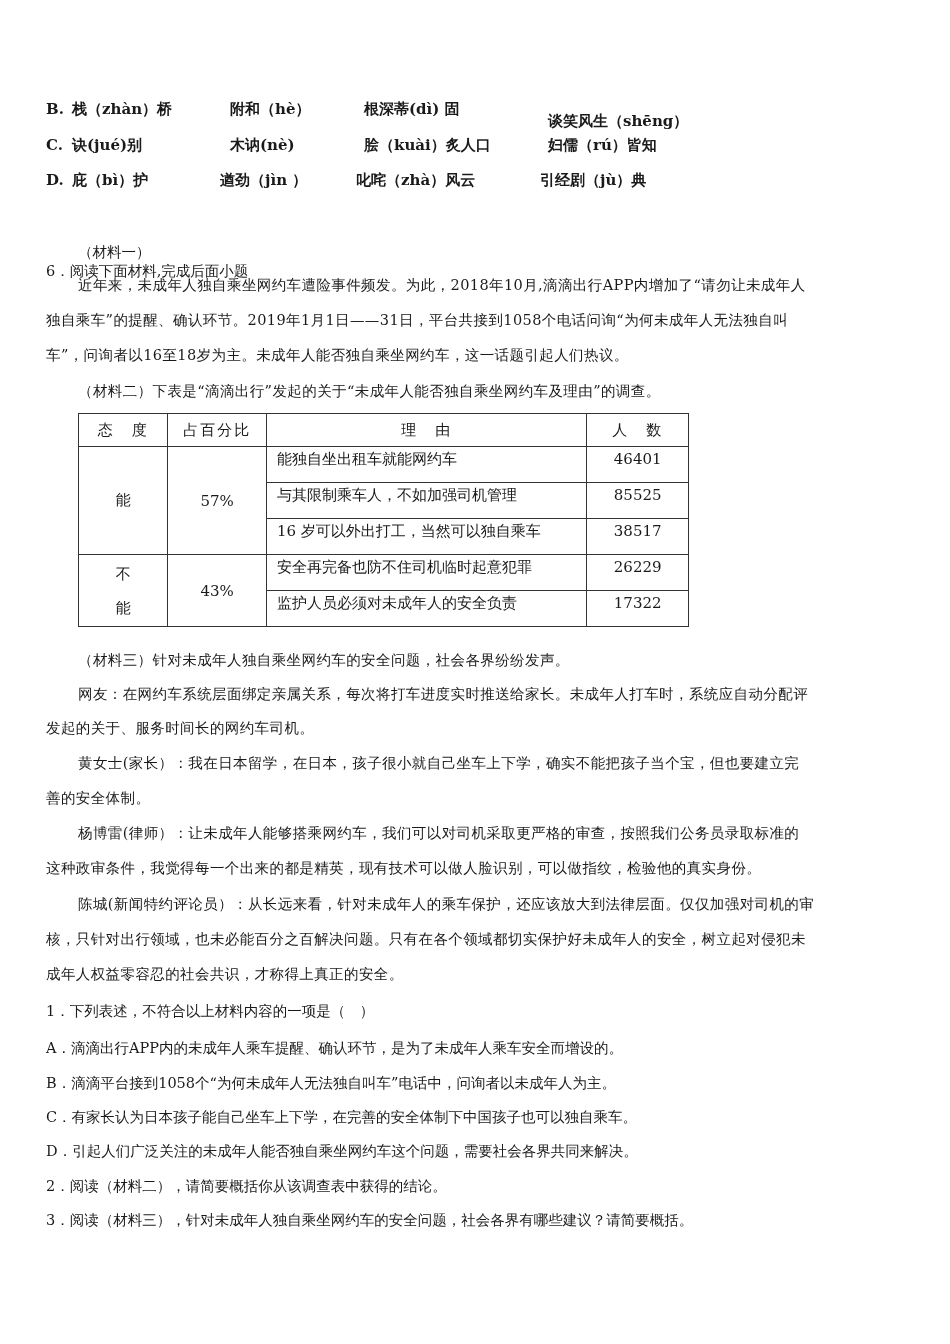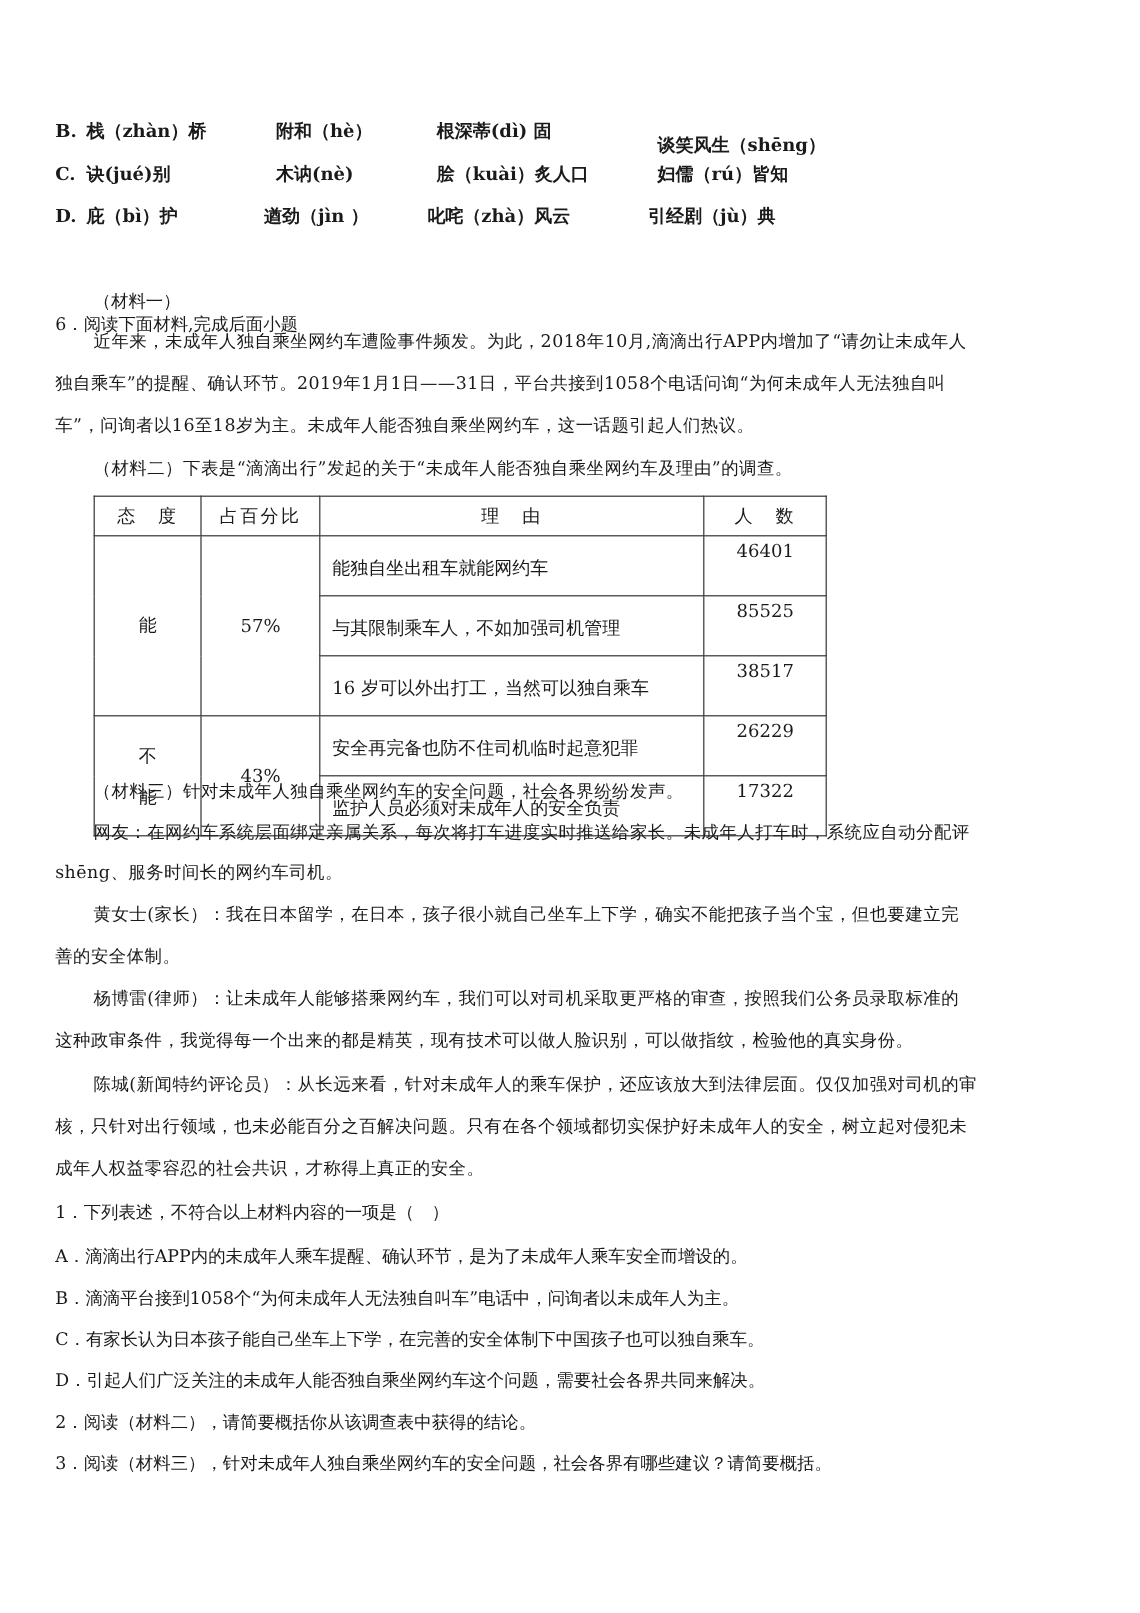--- a/index.html
+++ b/index.html
@@ -12,21 +12,21 @@
   .opt { position: absolute; white-space: nowrap; font-size: 15px; font-weight: bold; }
   table.survey {
     position: absolute; left: 78px; top: 413px; width: 611px;
     border-collapse: collapse; font-size: 15px;
   }
   table.survey td, table.survey th {
     border: 1.2px solid #333; font-weight: normal; text-align: center; padding: 0;
   }
   table.survey th { height: 32px; letter-spacing: 2px; }
   table.survey td { height: 32px; }
-  table.survey td.reason { text-align: left; padding-left: 10px; vertical-align: top; padding-top: 17px; }
+  table.survey td.reason { text-align: left; padding-left: 10px; vertical-align: top; padding-top: 3px; }
   table.survey td.num { vertical-align: top; padding-top: 3px; }
   .stack { line-height: 34px; }
 </style>
 </head>
 <body>
 
 <div>
   <span class="opt" style="left:46px;top:100px;">B.</span>
   <span class="opt" style="left:72px;top:100px;">栈（zhàn）桥</span>
   <span class="opt" style="left:230px;top:100px;">附和（hè）</span>
@@ -96,21 +96,21 @@
   </tr>
   <tr>
     <td class="reason">监护人员必须对未成年人的安全负责</td>
     <td class="num">17322</td>
   </tr>
 </tbody>
   </table>
 
 <div class="line" style="left:78px;top:650px;font-size:14.5px;letter-spacing:0.4px;">（材料三）针对未成年人独自乘坐网约车的安全问题，社会各界纷纷发声。</div>
 <div class="line" style="left:78px;top:684px;font-size:14.5px;letter-spacing:0.4px;">网友：在网约车系统层面绑定亲属关系，每次将打车进度实时推送给家长。未成年人打车时，系统应自动分配评</div>
-<div class="line" style="left:46px;top:718px;font-size:14.5px;letter-spacing:0.4px;">shēng、服务时间长的网约车司机。</div>
+<div class="line" style="left:46px;top:718px;font-size:14.5px;letter-spacing:0.4px;">发起的关于、服务时间长的网约车司机。</div>
 <div class="line" style="left:78px;top:753px;font-size:14.5px;letter-spacing:0.4px;">黄女士(家长）：我在日本留学，在日本，孩子很小就自己坐车上下学，确实不能把孩子当个宝，但也要建立完</div>
 <div class="line" style="left:46px;top:788px;font-size:14.5px;letter-spacing:0.4px;">善的安全体制。</div>
 <div class="line" style="left:78px;top:823px;font-size:14.5px;letter-spacing:0.4px;">杨博雷(律师）：让未成年人能够搭乘网约车，我们可以对司机采取更严格的审查，按照我们公务员录取标准的</div>
 <div class="line" style="left:46px;top:858px;font-size:14.5px;letter-spacing:0.4px;">这种政审条件，我觉得每一个出来的都是精英，现有技术可以做人脸识别，可以做指纹，检验他的真实身份。</div>
 <div class="line" style="left:78px;top:894px;font-size:14.5px;letter-spacing:0.4px;">陈城(新闻特约评论员）：从长远来看，针对未成年人的乘车保护，还应该放大到法律层面。仅仅加强对司机的审</div>
 <div class="line" style="left:46px;top:929px;font-size:14.5px;letter-spacing:0.4px;">核，只针对出行领域，也未必能百分之百解决问题。只有在各个领域都切实保护好未成年人的安全，树立起对侵犯未</div>
 <div class="line" style="left:46px;top:964px;font-size:14.5px;letter-spacing:0.4px;">成年人权益零容忍的社会共识，才称得上真正的安全。</div>
 
 <div class="line" style="left:46px;top:1001px;font-size:14.5px;">1．下列表述，不符合以上材料内容的一项是（　）</div>
 <div class="line" style="left:46px;top:1038px;font-size:14.5px;">A．滴滴出行APP内的未成年人乘车提醒、确认环节，是为了未成年人乘车安全而增设的。</div>

